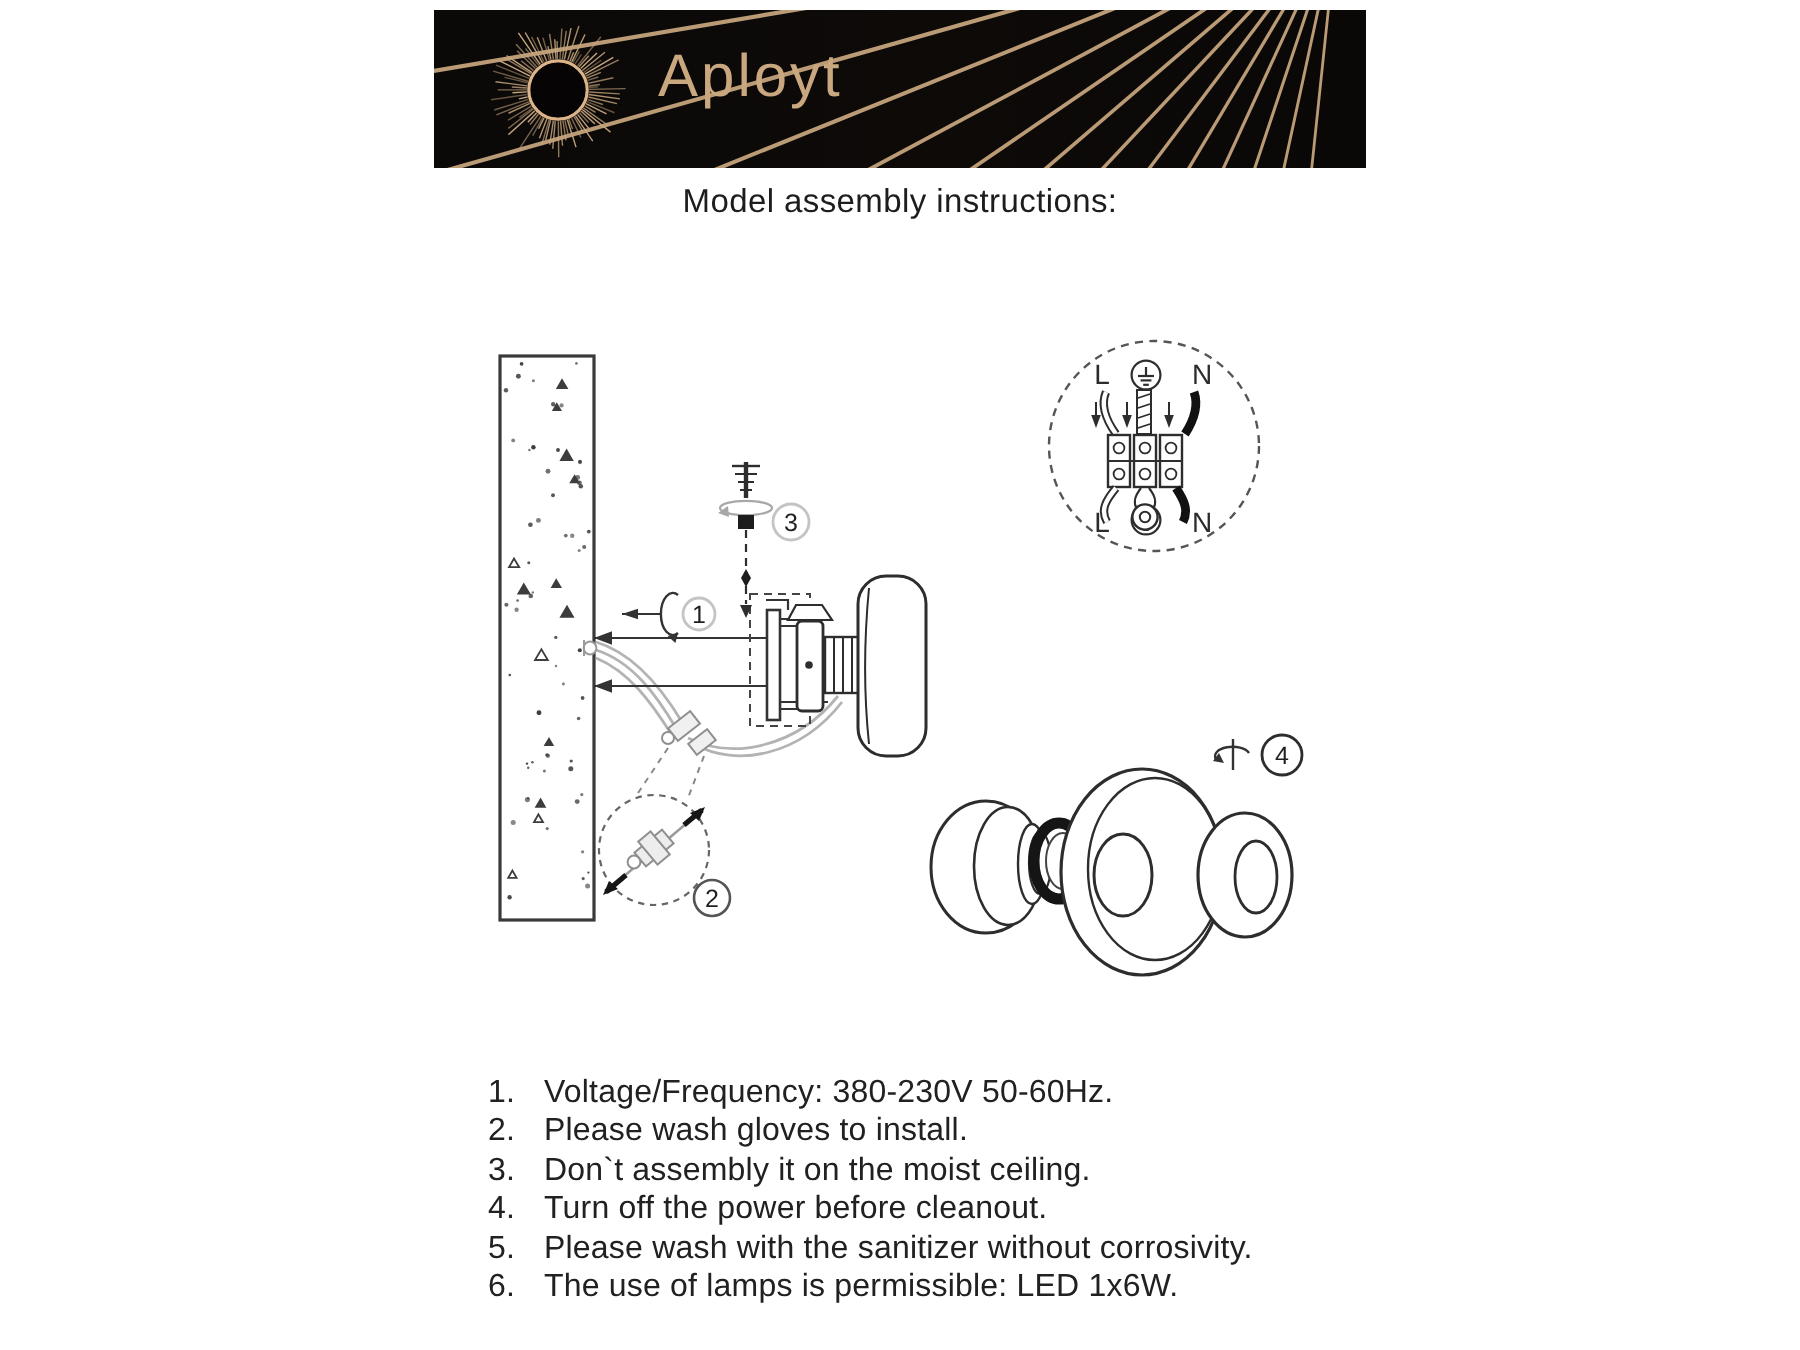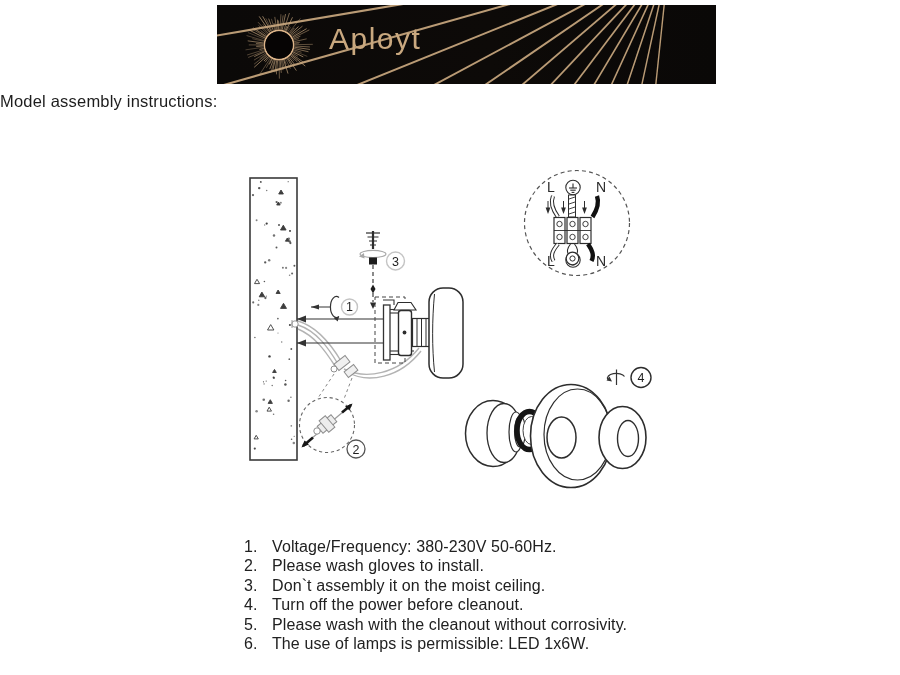--- a/index.html
+++ b/index.html
@@ -5,31 +5,30 @@
   html,body{margin:0;padding:0;}
   body{
     width:900px;height:675px;background:#ffffff;position:relative;overflow:hidden;
     font-family:"Liberation Sans", sans-serif;color:#1f1f1f;
   }
   
   .banner{
     position:absolute;left:217px;top:5px;width:466px;height:79px;
     background:linear-gradient(90deg,#0b0908 0%,#0d0a08 55%,#0a0807 100%);
     overflow:hidden;
-    padding-left:33px;
   }
   .banner .logo{position:absolute;left:26px;top:4px;width:72px;height:72px;}
   .banner .brand{
     position:absolute;left:112px;top:17px;font-size:30px;font-weight:400;
     letter-spacing:1.5px;color:#c9a87f;
   }
   .banner .fan{position:absolute;left:0;top:0;width:466px;height:79px;}
   
   .title-block{
-    position:absolute;left:0;top:91px;width:900px;text-align:left;
+    position:absolute;left:0;top:91px;width:900px;text-align:center;
     font-size:16.5px;line-height:20.5px;color:#1d1d1d;letter-spacing:0.2px;
   }
   
   .diagram{position:absolute;left:0;top:0;width:900px;height:675px;}
   svg{font-family:"Liberation Sans", sans-serif;}
   .stepnum{font-size:12.5px;fill:#1f1f1f;}
   .wirelabel{font-size:14px;fill:#2b2b2b;}
   
   .instructions{
     position:absolute;left:244px;top:537px;width:480px;
@@ -430,19 +429,19 @@
   <div class="instr-row">
     <span class="instr-num">3.</span>
     <span class="instr-text">Don`t assembly it on the moist ceiling.</span>
   </div>
   <div class="instr-row">
     <span class="instr-num">4.</span>
     <span class="instr-text">Turn off the power before cleanout.</span>
   </div>
   <div class="instr-row">
     <span class="instr-num">5.</span>
-    <span class="instr-text">Please wash with the cleanout without corrosivity.</span>
+    <span class="instr-text">Please wash with the sanitizer without corrosivity.</span>
   </div>
   <div class="instr-row">
     <span class="instr-num">6.</span>
     <span class="instr-text">The use of lamps is permissible: LED 1x6W.</span>
   </div>
 </div>
 
 </body></html>

